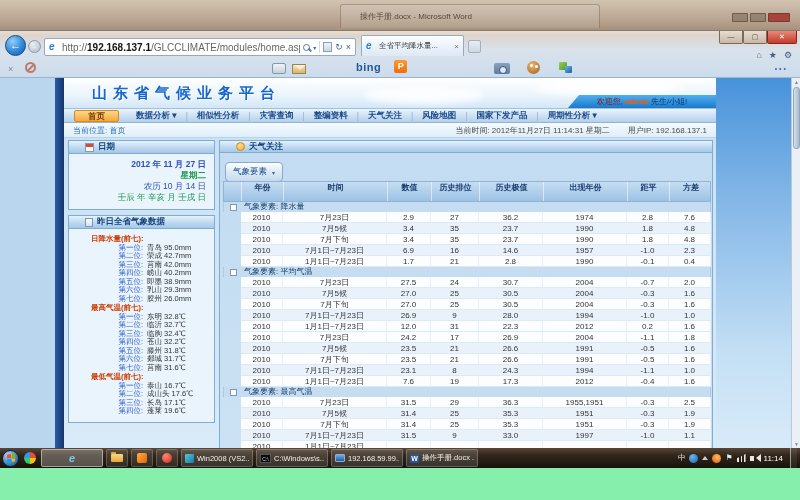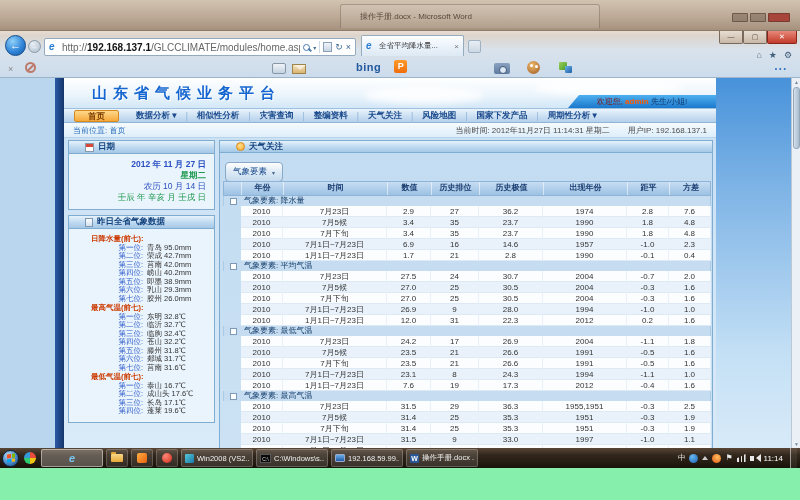--- a/index.html
+++ b/index.html
@@ -110,21 +110,21 @@
 .r-val{margin-left:4px;color:#333}
 
 
 .mainpanel{position:absolute;left:155px;top:2px;width:494px}
 .mainpanel .panel-h{height:13px}
 .main-body{position:relative;border:1px solid #7fadd2;border-top:none;background:linear-gradient(180deg,#c3dcf1,#cfe4f5);height:420px}
 .elem-btn{position:absolute;left:5px;top:9px;height:20px;padding:0 7px;background:linear-gradient(180deg,#fefeff,#dceaf5 50%,#c6dbee);border:1px solid #8aa9c9;border-radius:4px;font-size:8.5px;color:#1a4a8c;display:flex;align-items:center;gap:5px}
 .elem-btn .ec{font-size:6px;color:#4a6a90}
 .dtable{position:absolute;left:3px;top:28px;width:488px}
 .t-head,.t-group,.t-row{display:grid;grid-template-columns:18px 42px 104px 44px 48px 64px 84px 42px 42px}
-.t-head{height:15px;background:linear-gradient(180deg,#c6ddf2,#9dc2e4);border:1px solid #8fb4d8}
+.t-head{height:21px;background:linear-gradient(180deg,#c6ddf2,#9dc2e4);border:1px solid #8fb4d8}
 .t-head div{font-size:8px;font-weight:bold;color:#1a3c70;text-align:center;line-height:12px;border-right:1px solid rgba(255,255,255,.55);overflow:hidden}
 .t-head div:last-child{border-right:none}
 .t-group{height:10px;background:#c6dcf0;border-left:1px solid #aacae6;border-right:1px solid #aacae6;align-items:center}
 .cbw{display:flex;justify-content:center}
 .cb{width:7px;height:7px;background:#fff;border:1px solid #7a9ab8;display:block}
 .g-label{grid-column:2/10;font-size:8px;color:#17406e;line-height:10px;padding-left:2px}
 .t-row{height:11px}
 .t-row div{font-size:8px;color:#333;text-align:center;line-height:11px;overflow:hidden;border-bottom:1px solid #dde9f4;border-right:1px solid #e8f1f9;white-space:nowrap}
 .t-row.odd div{background:#fcfdff}
 .t-row.even div{background:#e9f2fb}
@@ -503,26 +503,20 @@
                 <div class="gutter"></div>
                 <div>2010</div>
                 <div>1月1日~7月23日</div>
                 <div>12.0</div>
                 <div>31</div>
                 <div>22.3</div>
                 <div>2012</div>
                 <div>0.2</div>
                 <div>1.6</div>
               </div>
-              <div class="t-group">
-                <div class="cbw">
-                  <span class="cb"></span>
-                </div>
-                <div class="g-label">气象要素: 最低气温</div>
-              </div>
               <div class="t-row odd">
                 <div class="gutter"></div>
                 <div>2010</div>
                 <div>7月23日</div>
                 <div>24.2</div>
                 <div>17</div>
                 <div>26.9</div>
                 <div>2004</div>
                 <div>-1.1</div>
                 <div>1.8</div>

